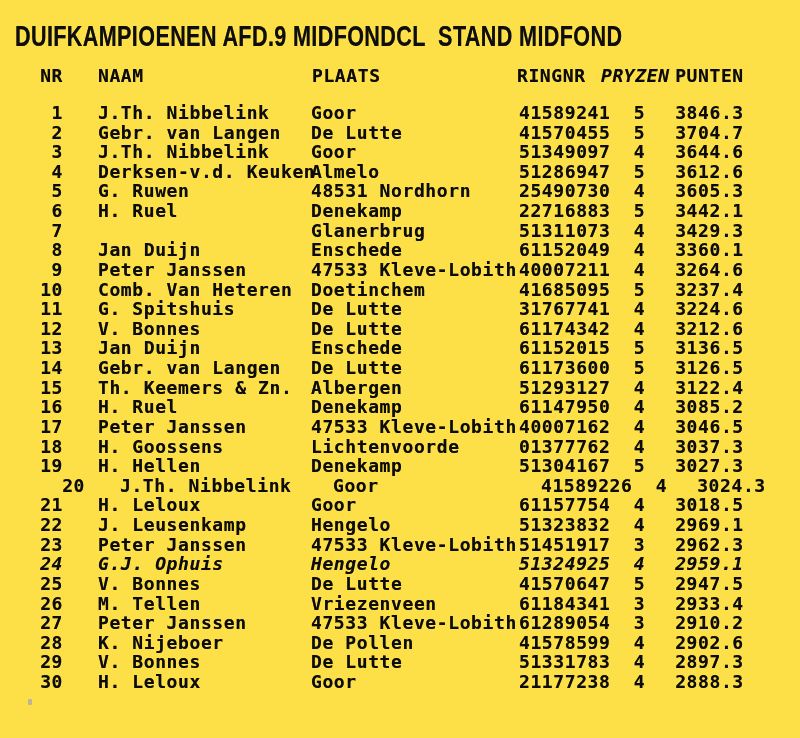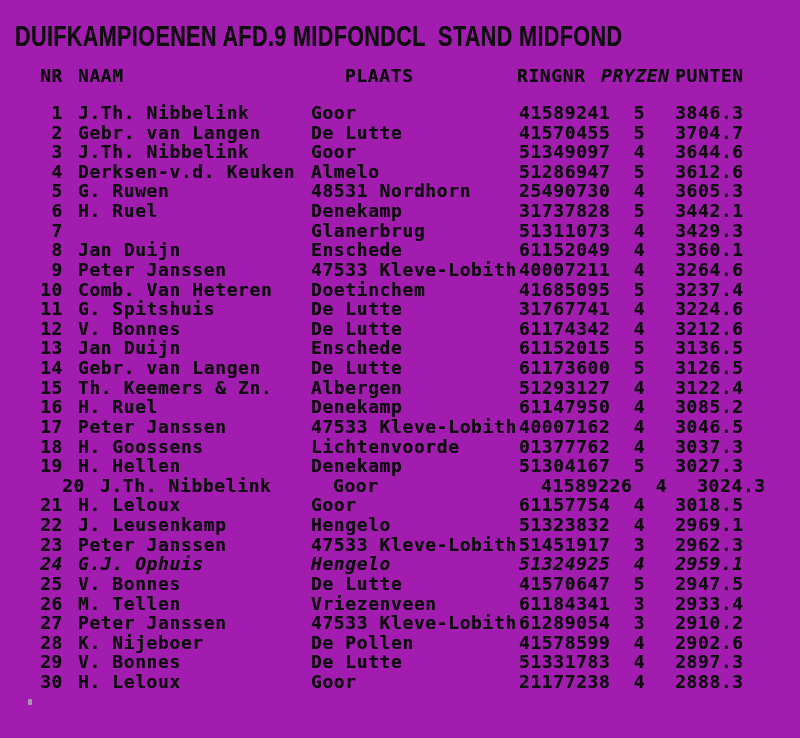--- a/index.html
+++ b/index.html
@@ -4,21 +4,21 @@
 <style>
   html, body { margin: 0; padding: 0; }
   body {
     width: 800px; height: 738px;
     background: #ffffff;
     font-family: "DejaVu Sans Mono", monospace;
   }
   .page {
     position: relative;
     width: 800px; height: 738px;
-    background: #a21caf;
+    background: #fde047;
     overflow: hidden;
   }
   .title {
     position: absolute;
     left: 15px; top: 19px;
     margin: 0;
     font-family: "Liberation Sans", sans-serif;
     font-weight: 700;
     font-size: 30px;
     letter-spacing: 0.5px;
@@ -38,23 +38,23 @@
     top: 0;
     font-weight: 700;
     font-size: 18px;
     line-height: 20px;
     letter-spacing: 0.6px;
     white-space: pre;
     color: #0c0c0c;
     text-shadow: 0 0 0.5px rgba(0,0,0,0.5);
   }
   .c-nr     { left: 33px;  width: 30px; text-align: right; }
-  .c-naam   { left: 78px; }
+  .c-naam   { left: 98px; }
   .c-plaats { left: 311px; }
-  .h-plaats { left: 345px; }
+  .h-plaats { left: 312px; }
   .c-ringnr { left: 519px; }
   .h-ringnr { left: 517px; }
   .c-pryzen { left: 612px; width: 55px; text-align: center; }
   .h-pryzen { left: 601px; width: auto; text-align: left; font-style: italic; }
   .c-punten { left: 673px; width: 73px; text-align: center; }
   .speck {
     position: absolute;
     left: 28px; top: 699px;
     width: 4px; height: 6px;
     background: #aeaeae;
@@ -116,21 +116,21 @@
         <span class="c c-naam">G. Ruwen</span>
         <span class="c c-plaats">48531 Nordhorn</span>
         <span class="c c-ringnr">25490730</span>
         <span class="c c-pryzen">4</span>
         <span class="c c-punten">3605.3</span>
       </div>
       <div class="row" style="top: 201.1px;">
         <span class="c c-nr">6</span>
         <span class="c c-naam">H. Ruel</span>
         <span class="c c-plaats">Denekamp</span>
-        <span class="c c-ringnr">31737828</span>
+        <span class="c c-ringnr">22716883</span>
         <span class="c c-pryzen">5</span>
         <span class="c c-punten">3442.1</span>
       </div>
       <div class="row" style="top: 220.72px;">
         <span class="c c-nr">7</span>
         <span class="c c-plaats">Glanerbrug</span>
         <span class="c c-ringnr">51311073</span>
         <span class="c c-pryzen">4</span>
         <span class="c c-punten">3429.3</span>
       </div>

